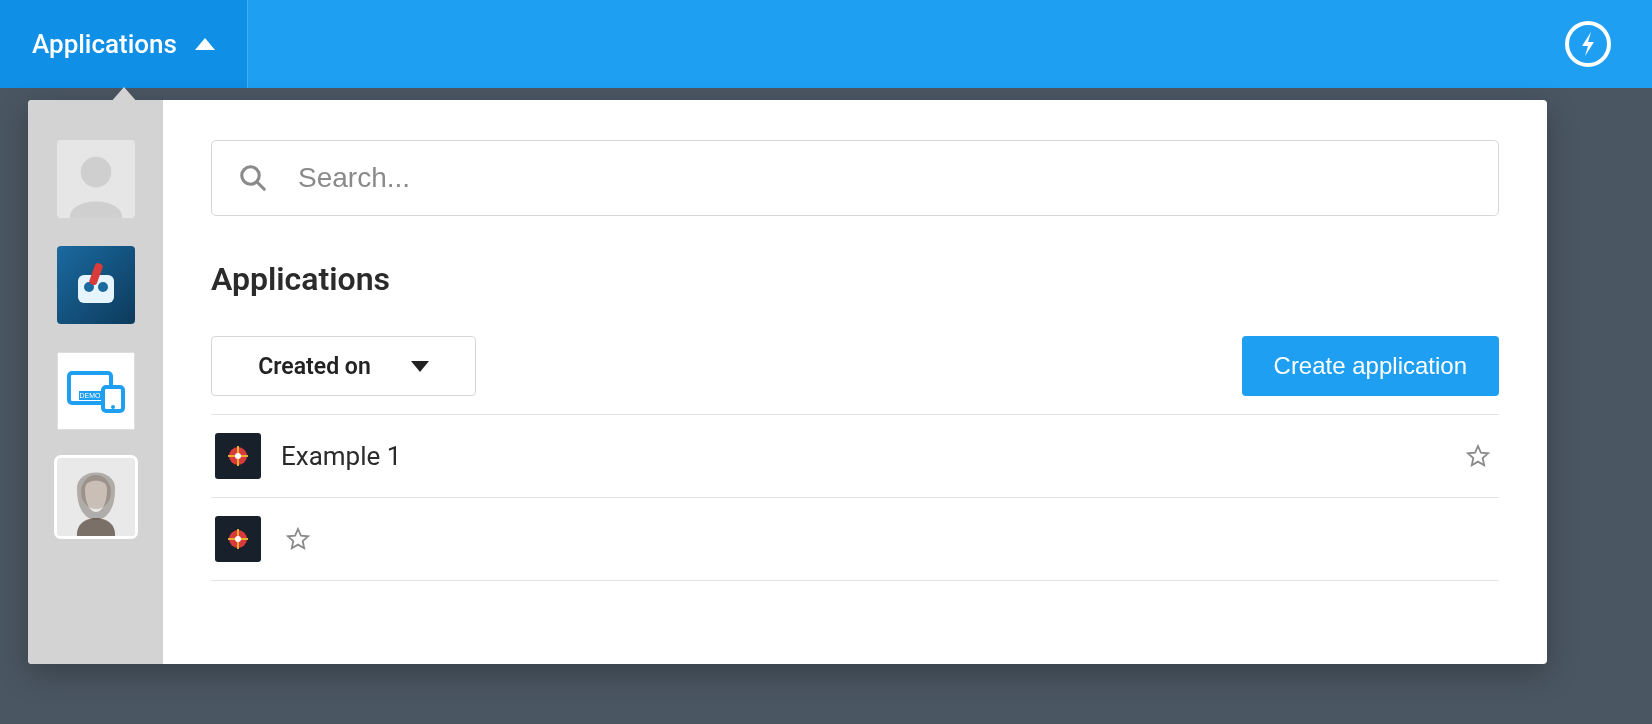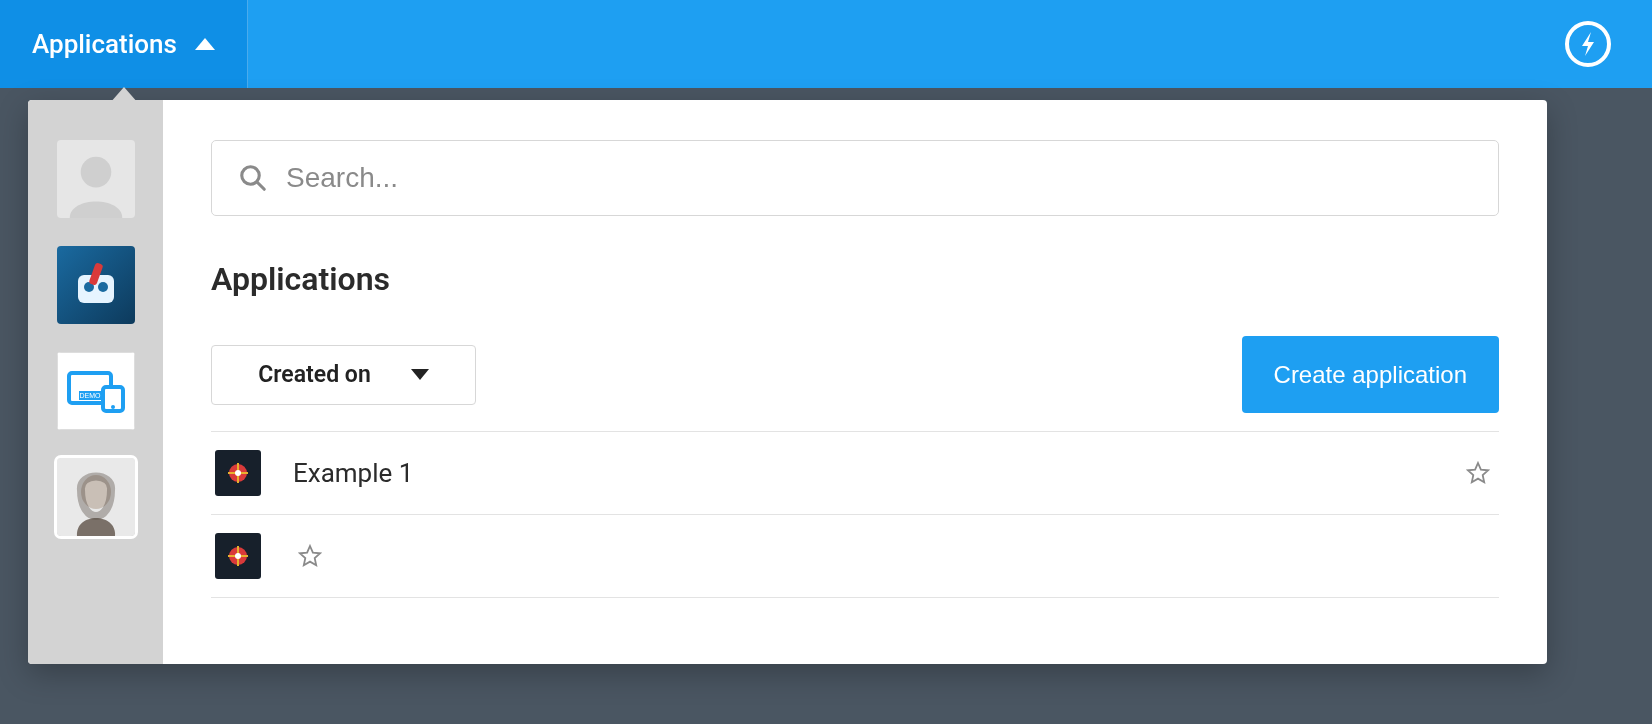--- a/index.html
+++ b/index.html
@@ -148,21 +148,21 @@
     overflow:auto;
   }
 
   .search-wrap {
     border:1px solid #d7d7d7;
     border-radius:5px;
     height:76px;
     display:flex;
     align-items:center;
     padding: 0 26px;
-    gap: 18px;
+    gap: 30px;
   }
   .search-wrap input {
     border:none;
     outline:none;
     font-size: 28px;
     color:#444;
     flex:1;
     background:transparent;
   }
   .search-wrap input::placeholder { color:#8a8a8a; }
@@ -200,36 +200,36 @@
     width:0;height:0;
     border-left:9px solid transparent;
     border-right:9px solid transparent;
     border-top:11px solid #222;
   }
   .create-btn {
     background:#1e9ff2;
     color:#fff;
     border:none;
     border-radius:4px;
-    height:77px;
+    height:60px;
     padding: 0 32px;
     font-size: 24px;
     font-weight:500;
     cursor:pointer;
   }
 
   .app-list {
     border-top:1px solid #e3e3e3;
   }
   .app-row {
     display:flex;
     align-items:center;
     padding: 18px 4px;
     border-bottom:1px solid #e3e3e3;
-    gap: 32px;
+    gap: 20px;
   }
   .app-icon {
     width:46px;height:46px;
     background:#17202b;
     border-radius:3px;
     display:flex;align-items:center;justify-content:center;
     flex-shrink:0;
   }
   .app-name {
     font-size: 26px;

